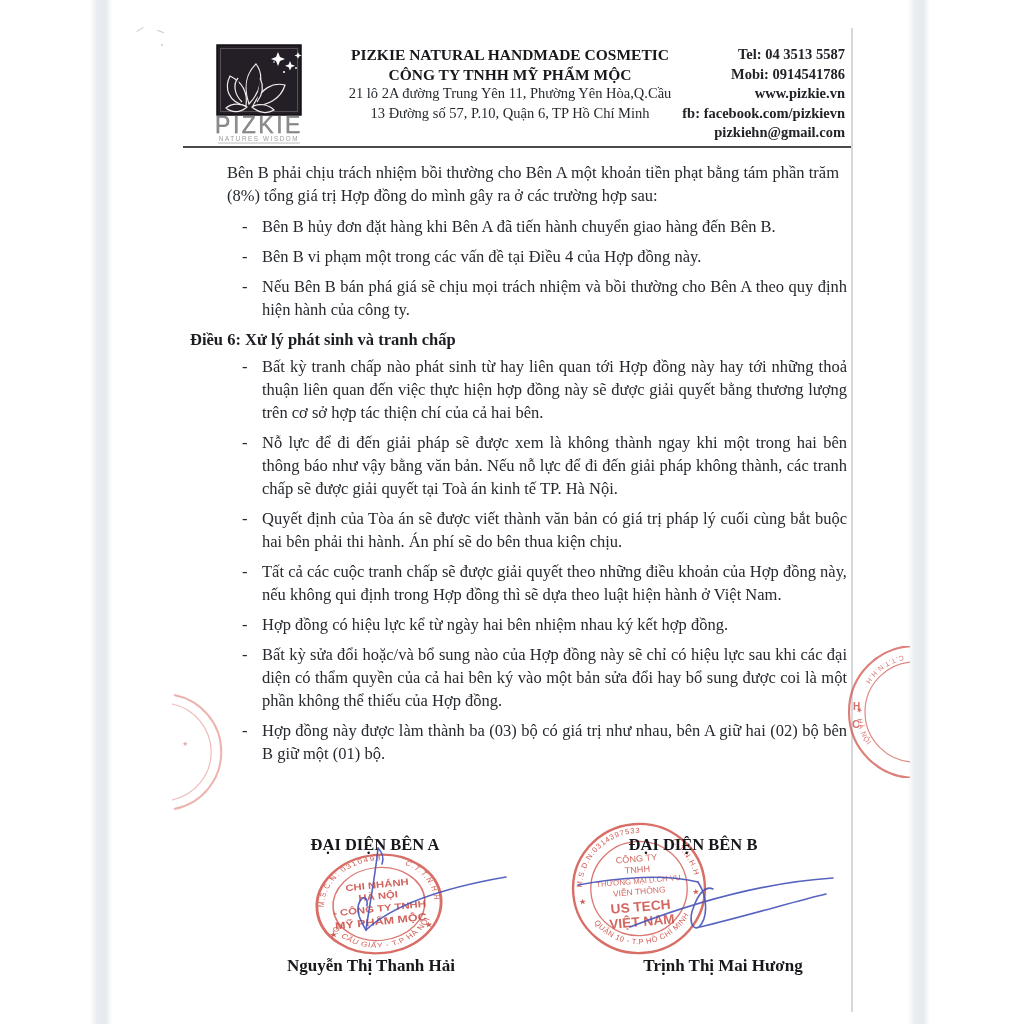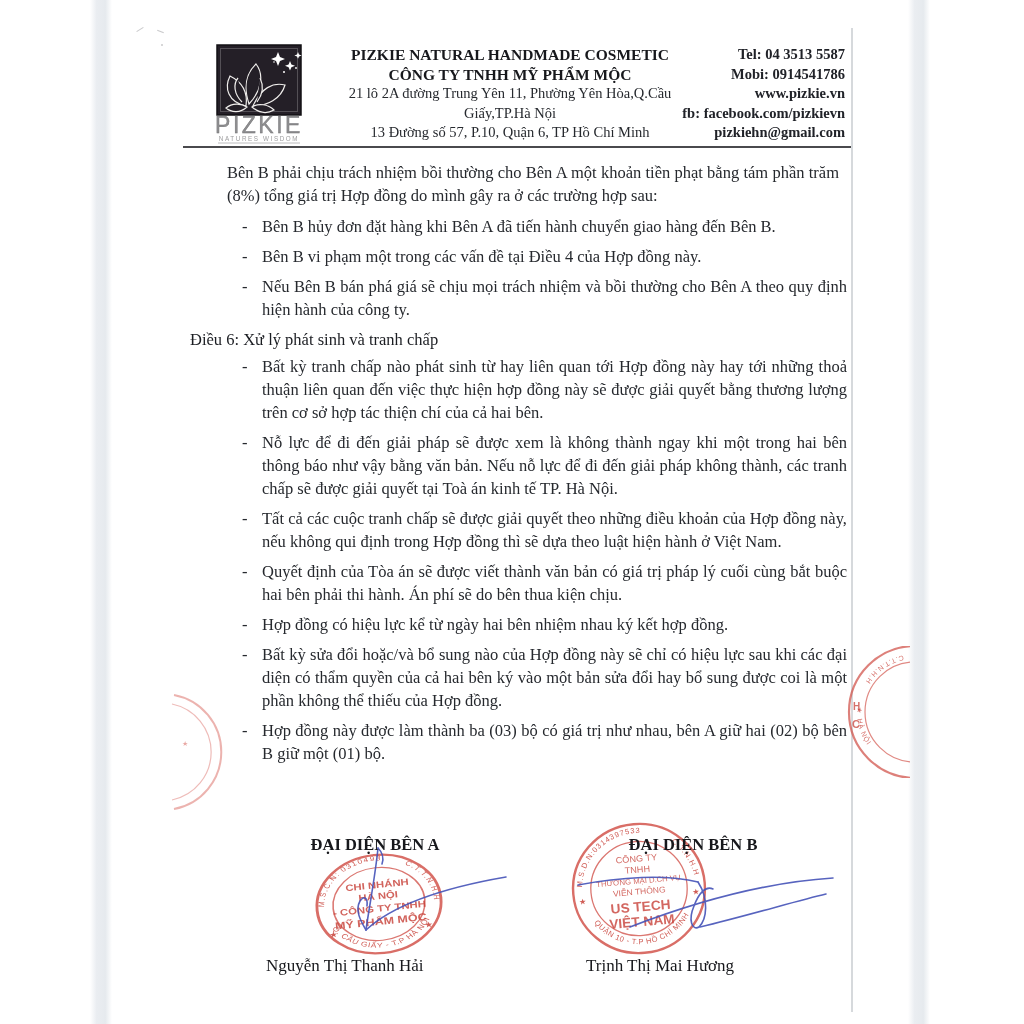--- a/index.html
+++ b/index.html
@@ -22,28 +22,28 @@
   .co-name{font-weight:bold;font-size:15.5px;color:#17181c;}
   .co-addr{font-size:14.5px;color:#26292e;}
   .contact-block{position:absolute;top:45px;right:179px;text-align:right;font-size:14.5px;line-height:19.5px;color:#202228;font-weight:bold;}
   .head-rule{position:absolute;left:183px;top:146px;width:668px;height:2px;background:#4a4a4d;}
   
   .doc-body{position:absolute;top:153px;left:190px;width:657px;font-size:16.5px;line-height:23px;text-align:justify;color:#26292e;}
   .intro{margin:8px;padding-left:29px;font-family:Liberation Serif, serif;}
   ul.clauses{list-style:none;margin:4px 0 0 0;padding:0;}
   ul.clauses li{position:relative;padding-left:72px;margin-bottom:7px;}
   ul.clauses li::before{content:"-";position:absolute;left:52px;top:0;}
-  h3.article{font-size:16.5px;font-weight:normal;margin:6px 0 2px 0;text-align:left;color:#1b1d22;}
+  h3.article{font-size:16.5px;font-weight:bold;margin:6px 0 2px 0;text-align:left;color:#1b1d22;}
   
   .sig-title{position:absolute;top:835px;width:190px;text-align:center;font-weight:bold;font-size:16.5px;color:#17181c;}
   .sig-title.a{left:280px;}
   .sig-title.b{left:598px;}
-  .sig-name{position:absolute;top:956px;width:210px;font-weight:normal;font-size:17px;color:#17181c;}
+  .sig-name{position:absolute;top:956px;width:210px;text-align:center;font-weight:bold;font-size:17px;color:#17181c;}
   .sig-name.a{left:266px;}
-  .sig-name.b{left:586px;}
+  .sig-name.b{left:618px;}
   .stamp{position:absolute;}
   .stamp.a{left:312px;top:851px;transform:rotate(-6deg);}
   .stamp.b{left:569px;top:820px;transform:rotate(-5deg);}
   .stamp-font{font-family:"Liberation Sans","DejaVu Sans",sans-serif;}
   .sig-ink{position:absolute;}
   .sig-ink.a{left:340px;top:840px;}
   .sig-ink.b{left:570px;top:855px;}
   .edge-stamp{position:absolute;}
   .edge-stamp.right{left:840px;top:646px;}
   .edge-stamp.left{left:128px;top:692px;}
@@ -80,21 +80,20 @@
   </g>
   <text x="43" y="89" text-anchor="middle" font-family="Liberation Sans, DejaVu Sans, sans-serif" font-size="23" letter-spacing="2.5" fill="#8e8e90" stroke="#6f6f71" stroke-width="0.35">PIZKIE</text>
   <text x="43" y="97" text-anchor="middle" font-family="Liberation Sans, DejaVu Sans, sans-serif" font-size="6.3" letter-spacing="1.6" fill="#9c9c9e">NATURES WISDOM</text>
   <line x1="2" y1="99" x2="84" y2="99" stroke="#ababad" stroke-width="0.8"></line>
 </svg>
 
 <div class="co-block">
   <div class="co-name">PIZKIE NATURAL HANDMADE COSMETIC</div>
   <div class="co-name">CÔNG TY TNHH MỸ PHẨM MỘC</div>
   <div class="co-addr">21 lô 2A đường Trung Yên 11, Phường Yên Hòa,Q.Cầu</div>
-  <div class="co-addr">Giấy,TP.Hà Nội</div>
   <div class="co-addr">13 Đường số 57, P.10, Quận 6, TP Hồ Chí Minh</div>
 </div>
 
 <div class="contact-block">
   <div>Tel: 04 3513 5587</div>
   <div>Mobi: 0914541786</div>
   <div>www.pizkie.vn</div>
   <div>fb: facebook.com/pizkievn</div>
   <div>pizkiehn@gmail.com</div>
 </div>
@@ -105,22 +104,22 @@
   <p class="intro">Bên B phải chịu trách nhiệm bồi thường cho Bên A một khoản tiền phạt bằng tám phần trăm (8%) tổng giá trị Hợp đồng do mình gây ra ở các trường hợp sau:</p>
   <ul class="clauses">
     <li>Bên B hủy đơn đặt hàng khi Bên A đã tiến hành chuyển giao hàng đến Bên B.</li>
     <li>Bên B vi phạm một trong các vấn đề tại Điều 4 của Hợp đồng này.</li>
     <li>Nếu Bên B bán phá giá sẽ chịu mọi trách nhiệm và bồi thường cho Bên A theo quy định hiện hành của công ty.</li>
   </ul>
   <h3 class="article">Điều 6: Xử lý phát sinh và tranh chấp</h3>
   <ul class="clauses">
     <li>Bất kỳ tranh chấp nào phát sinh từ hay liên quan tới Hợp đồng này hay tới những thoả thuận liên quan đến việc thực hiện hợp đồng này sẽ được giải quyết bằng thương lượng trên cơ sở hợp tác thiện chí của cả hai bên.</li>
     <li>Nỗ lực để đi đến giải pháp sẽ được xem là không thành ngay khi một trong hai bên thông báo như vậy bằng văn bản. Nếu nỗ lực để đi đến giải pháp không thành, các tranh chấp sẽ được giải quyết tại Toà án kinh tế TP. Hà Nội.</li>
+    <li>Quyết định của Tòa án sẽ được viết thành văn bản có giá trị pháp lý cuối cùng bắt buộc hai bên phải thi hành. Án phí sẽ do bên thua kiện chịu.</li>
     <li>Tất cả các cuộc tranh chấp sẽ được giải quyết theo những điều khoản của Hợp đồng này, nếu không qui định trong Hợp đồng thì sẽ dựa theo luật hiện hành ở Việt Nam.</li>
-    <li>Quyết định của Tòa án sẽ được viết thành văn bản có giá trị pháp lý cuối cùng bắt buộc hai bên phải thi hành. Án phí sẽ do bên thua kiện chịu.</li>
   </ul>
   <ul class="clauses">
     <li>Hợp đồng có hiệu lực kể từ ngày hai bên nhiệm nhau ký kết hợp đồng.</li>
     <li>Bất kỳ sửa đổi hoặc/và bổ sung nào của Hợp đồng này sẽ chỉ có hiệu lực sau khi các đại diện có thẩm quyền của cả hai bên ký vào một bản sửa đổi hay bổ sung được coi là một phần không thể thiếu của Hợp đồng.</li>
     <li>Hợp đồng này được làm thành ba (03) bộ có giá trị như nhau, bên A giữ hai (02) bộ bên B giữ một (01) bộ.</li>
   </ul>
 </main>
 
 <svg class="stamp a stamp-font" width="134" height="106" viewBox="0 0 112 112" preserveAspectRatio="none">
   <circle cx="56" cy="56" r="52" fill="none" stroke="#cf4a41" stroke-width="2.4" opacity="0.8"></circle>

